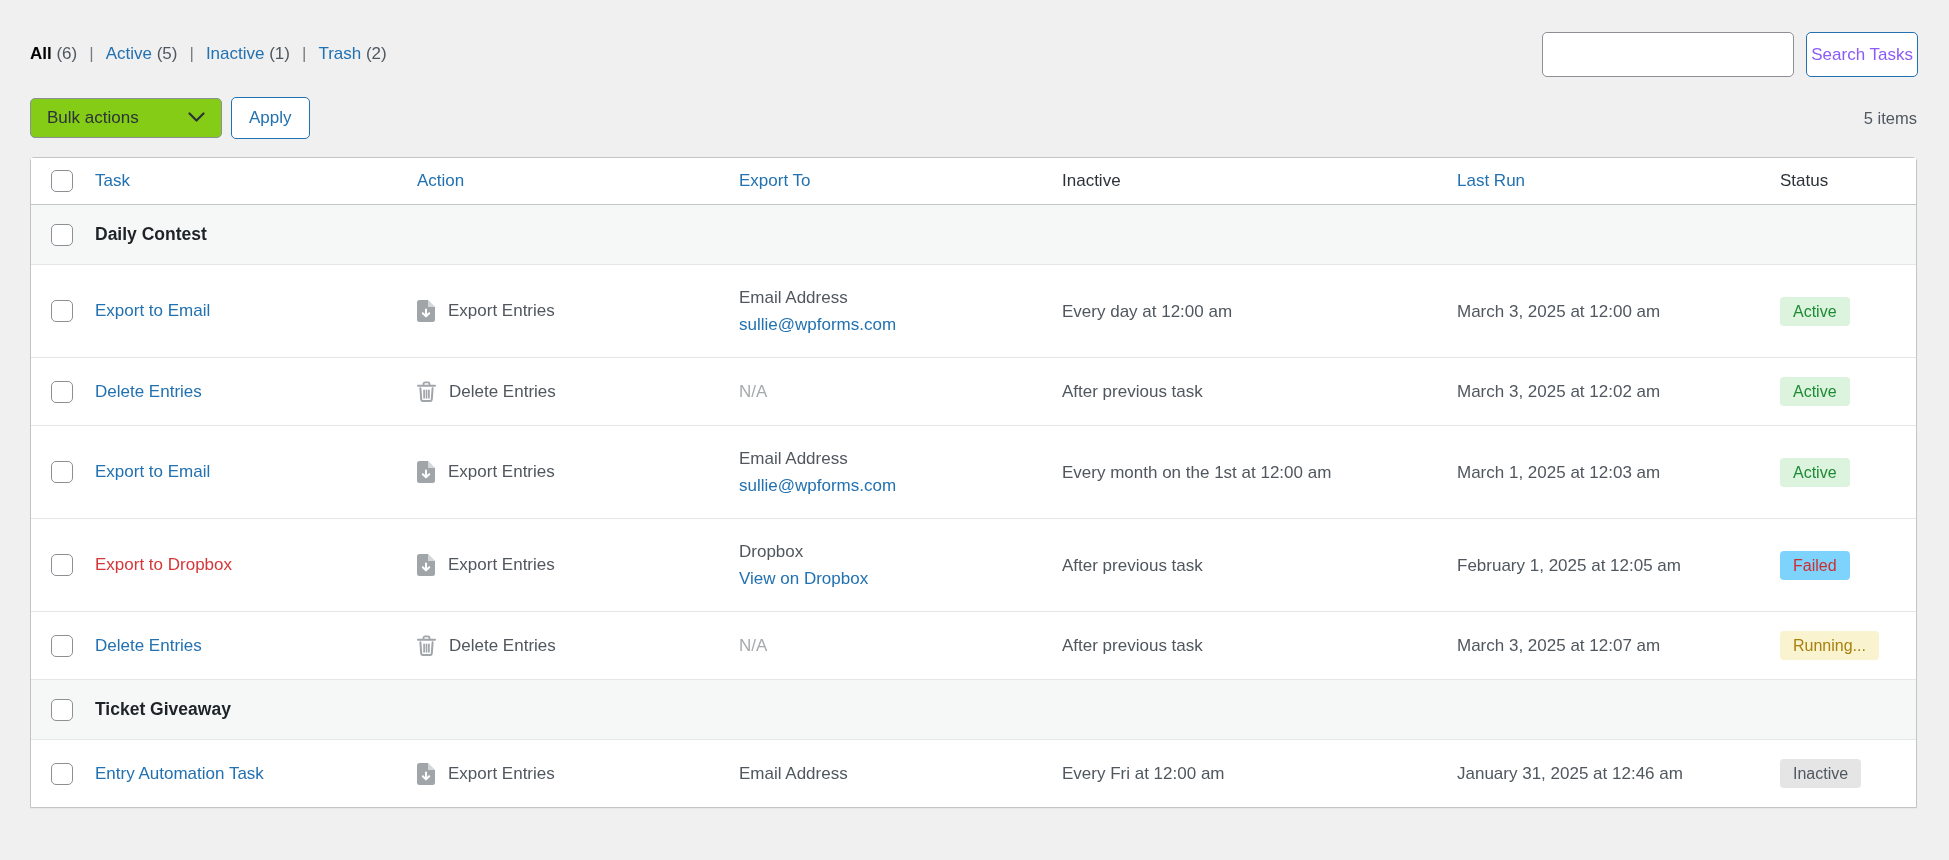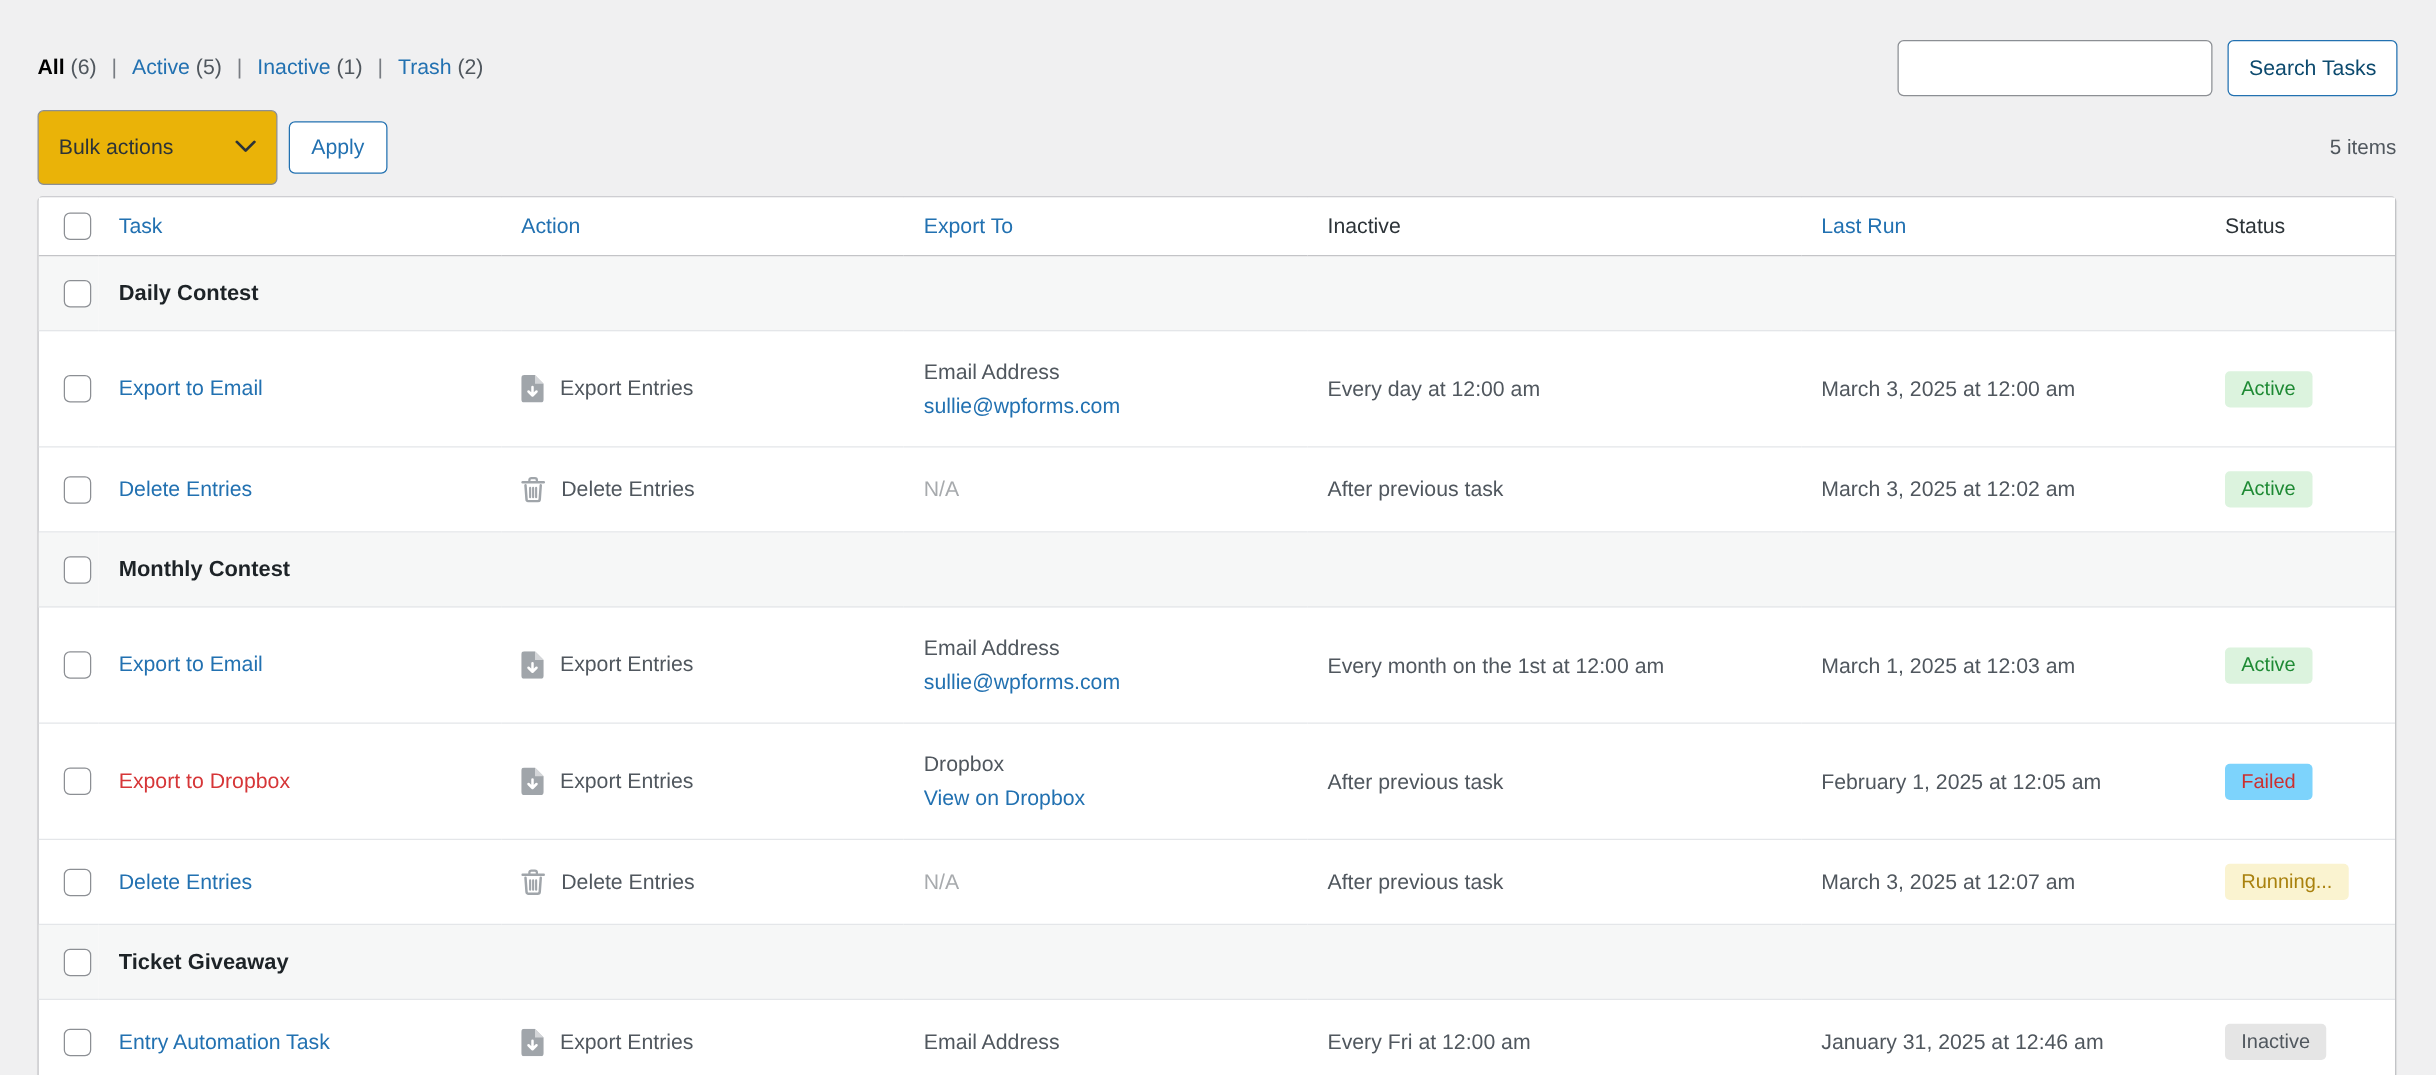--- a/index.html
+++ b/index.html
@@ -27,34 +27,34 @@
 
   
   .search-area { position: absolute; top: 32px; right: 31px; display: flex; }
   .search-input {
     width: 252px; height: 45px;
     border: 1px solid #8c8f94; border-radius: 5px;
     background: #fff; font-size: 17px; padding: 0 12px;
     font-family: inherit; color: #2c3338; outline: none;
   }
   .search-btn {
-    margin-left: 12px; height: 45px; padding: 0 16px;
+    margin-left: 12px; height: 45px; padding: 0 4px;
     background: #fff; border: 1px solid #2271b1; border-radius: 5px;
-    color: #0c4a6e; font-size: 17px; font-family: inherit; cursor: pointer;
+    color: #8b5cf6; font-size: 17px; font-family: inherit; cursor: pointer;
   }
 
   
   .tablenav {
     position: absolute; top: 96px; left: 30px; width: 1887px; height: 44px;
     display: flex; align-items: center; justify-content: space-between;
   }
   .bulk-wrap { display: flex; align-items: center; }
   .bulk-select {
-    width: 192px; height: 60px;
-    background: #eab308; border: 1px solid #8c8f94; border-radius: 5px;
+    width: 192px; height: 40px;
+    background: #84cc16; border: 1px solid #8c8f94; border-radius: 5px;
     display: flex; align-items: center; justify-content: space-between;
     padding: 0 16px; color: #2c3338; cursor: pointer;
   }
   .apply-btn {
     margin-left: 9px; height: 42px; padding: 0 17px;
     background: #fff; border: 1px solid #2271b1; border-radius: 5px;
     color: #2271b1; font-size: 17px; font-family: inherit; cursor: pointer;
   }
   .items-count { color: #50575e; font-size: 16.5px; }
 
@@ -214,26 +214,20 @@
               <span>Delete Entries</span>
             </div>
           </td>
           <td>
             <div class="export-main muted">N/A</div>
           </td>
           <td><span class="line">After previous task</span></td>
           <td><span class="line">March 3, 2025 at 12:02 am</span></td>
           <td><span class="badge" style="background: rgb(220, 243, 222); color: rgb(30, 138, 52);">Active</span></td>
         </tr>
-        <tr class="group-row">
-          <td class="check">
-            <input type="checkbox" class="cbx" style="">
-          </td>
-          <td colspan="6" class="group-title">Monthly Contest</td>
-        </tr>
         <tr>
           <td class="check">
             <input type="checkbox" class="cbx" style="">
           </td>
           <td><span class="task-link">Export to Email</span></td>
           <td>
             <div class="action-cell">
               <span class="ic">
                 <svg width="18" height="22" viewBox="0 0 18 22">
                   <path d="M2.5 0 H11 L18 7 V19.5 A2.5 2.5 0 0 1 15.5 22 H2.5 A2.5 2.5 0 0 1 0 19.5 V2.5 A2.5 2.5 0 0 1 2.5 0 Z" fill="#a0a5aa"></path>

